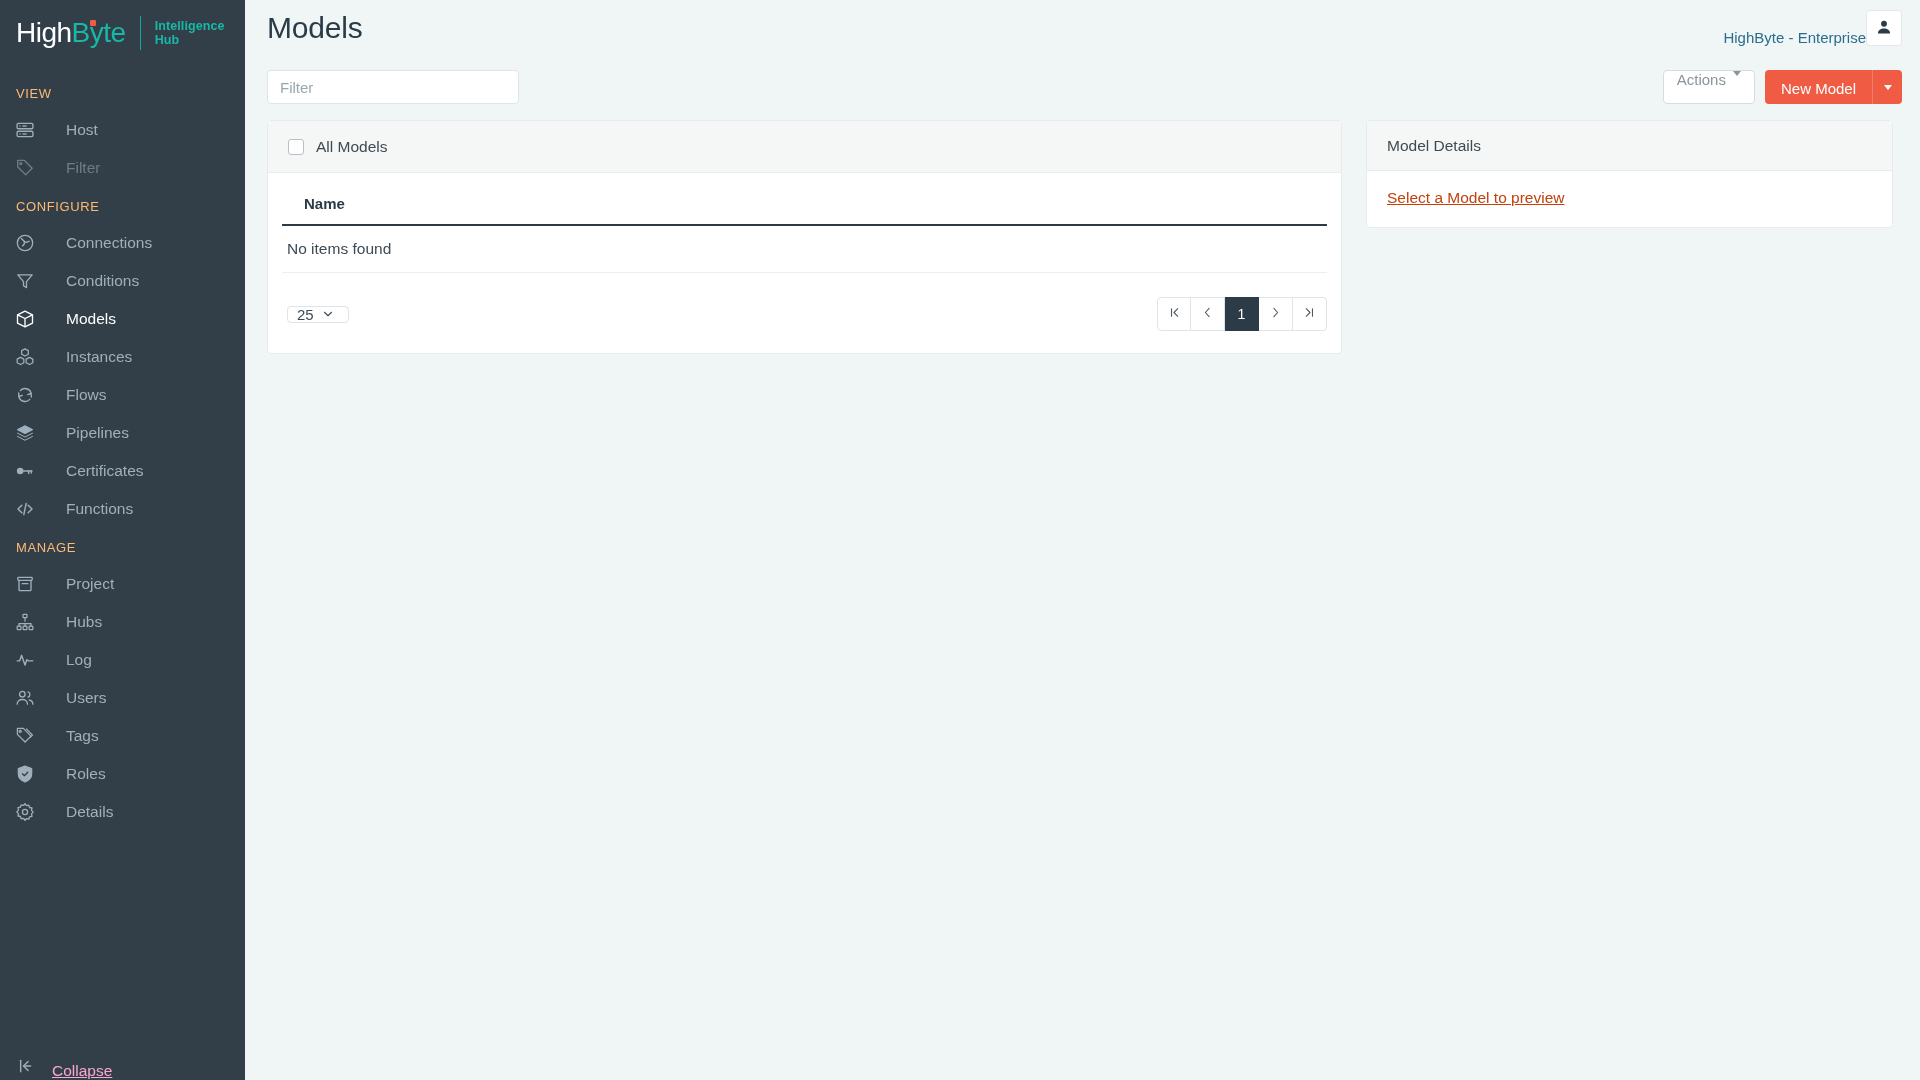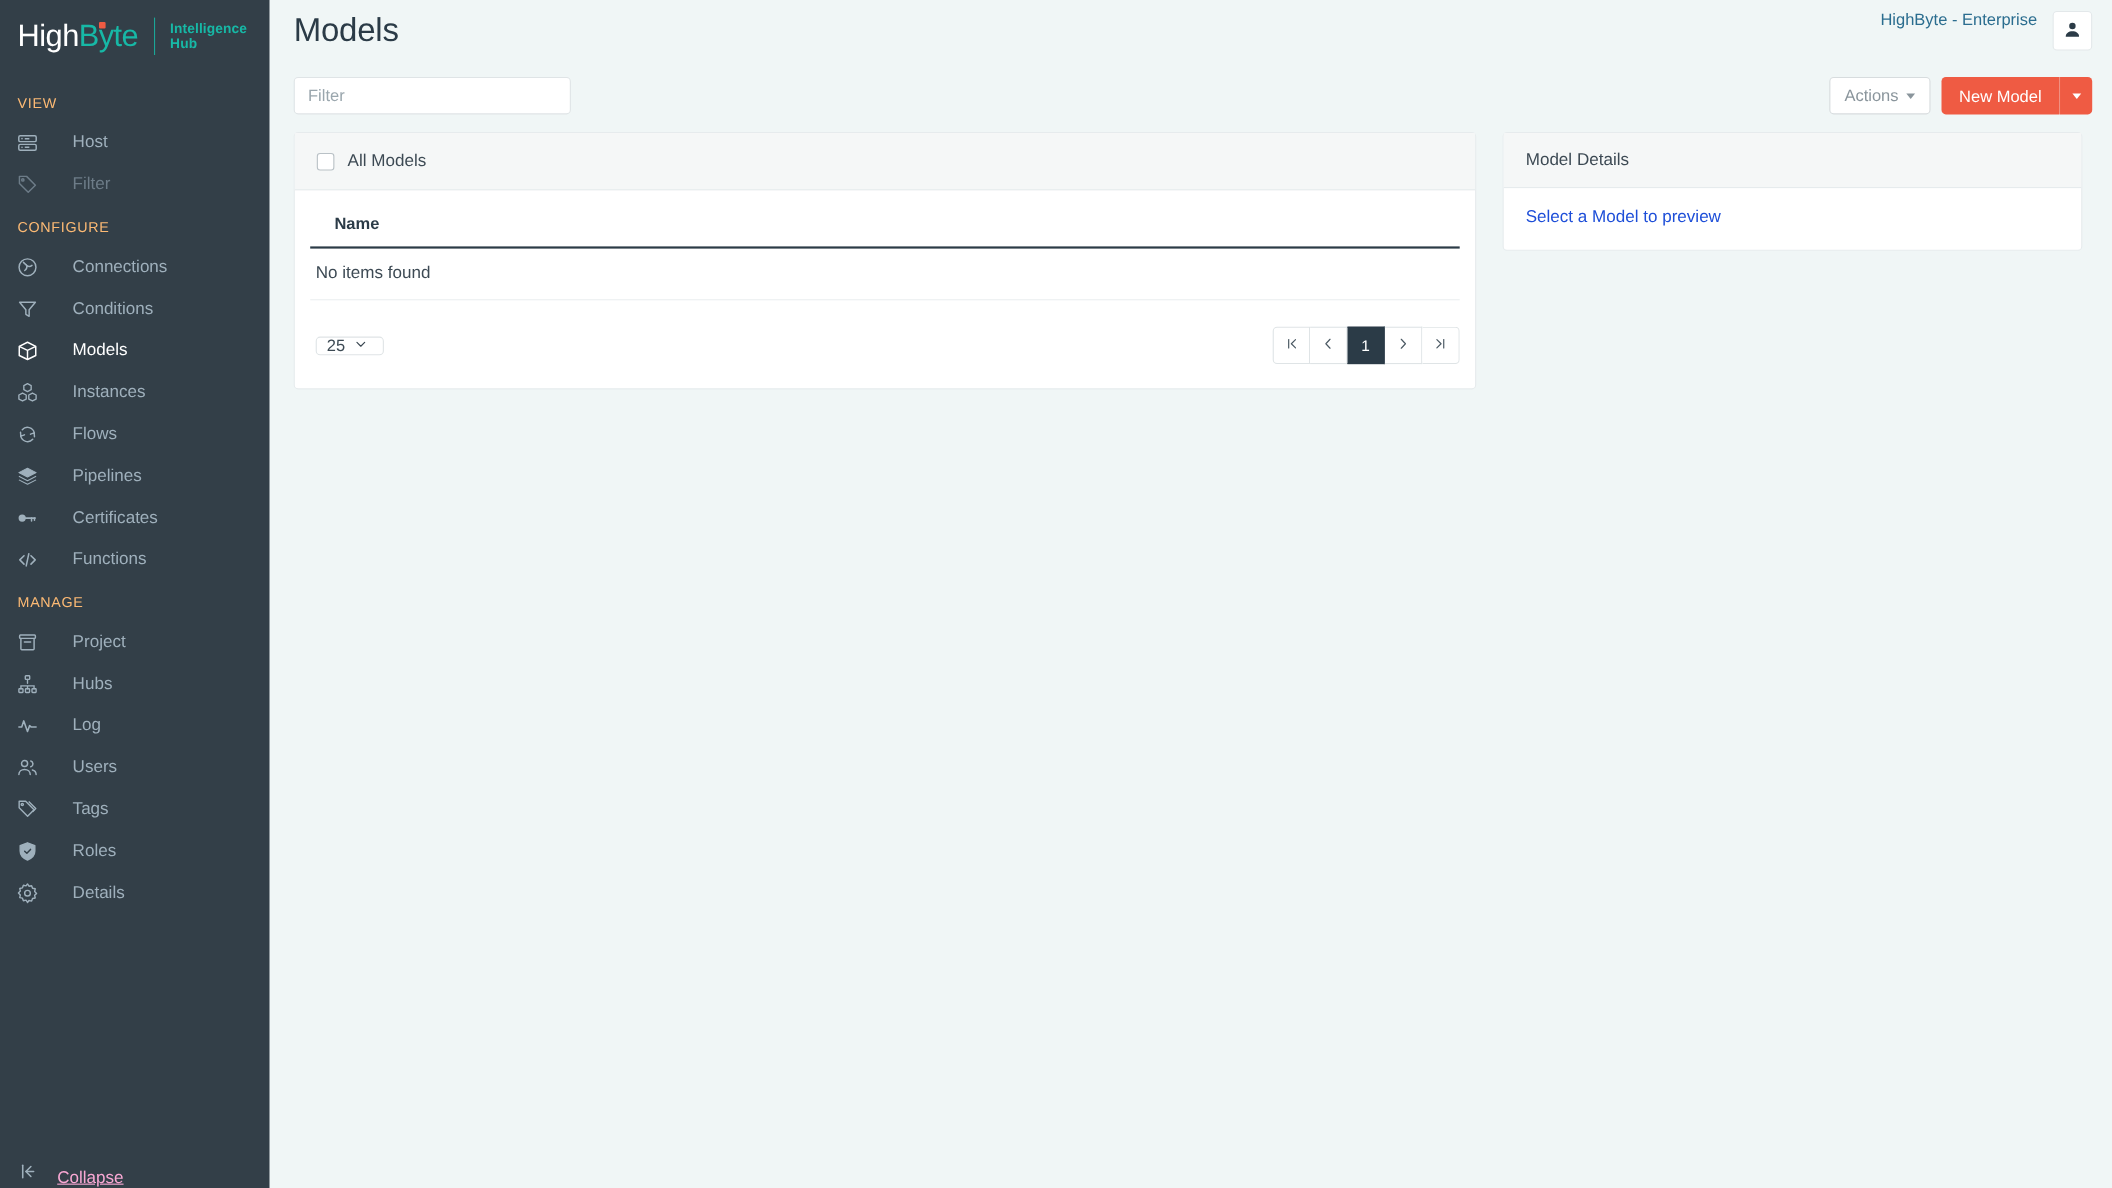--- a/index.html
+++ b/index.html
@@ -69,21 +69,21 @@
   
   .main { flex: 1; height: 1080px; display: flex; flex-direction: column; background: #f0f6f6; }
 
   .topbar {
     height: 56px; display: flex; align-items: center;
     padding: 0 18px 0 22px; flex: 0 0 56px;
   }
   .page-title {
     font-size: 30px; color: #2b3b47; font-weight: 400; letter-spacing: -0.2px;
   }
-  .topbar-right { margin-left: auto; display: flex; align-items: flex-start; gap: 14px; }
+  .topbar-right { margin-left: auto; display: flex; align-items: flex-end; }
   .tenant { color: #2b6d8f; font-size: 15px; }
   .avatar-btn {
     width: 36px; height: 36px; background: #ffffff; border: 1px solid #e3e8ea;
     border-radius: 4px; display: flex; align-items: center; justify-content: center;
     cursor: pointer;
   }
 
   .toolbar {
     display: flex; align-items: center; padding: 6px 18px 0 22px; flex: 0 0 56px;
   }
@@ -91,21 +91,21 @@
     width: 252px; height: 34px; border: 1px solid #dfe4e6; border-radius: 4px;
     background: #ffffff; padding: 0 12px; font-size: 15px; color: #333f48;
     font-family: "Liberation Sans", sans-serif; outline: none;
   }
   .filter-input::placeholder { color: #9aa6ad; }
   .toolbar-right { margin-left: auto; display: flex; align-items: center; gap: 10px; }
   .btn-actions {
     height: 34px; padding: 0 13px; background: #ffffff;
     border: 1px solid #d7dcde; border-radius: 4px;
     color: #8a959c; font-size: 15px; cursor: pointer;
-    display: flex; align-items: center; gap: 7px;
+    display: flex; align-items: flex-start; gap: 7px;
     font-family: "Liberation Sans", sans-serif;
   }
   .caret { width: 0; height: 0; border-left: 4.5px solid transparent;
            border-right: 4.5px solid transparent; border-top: 5px solid currentColor; }
   .split { display: flex; }
   .btn-new {
     height: 34px; padding: 10px 16px; background: #ef5b43; border: none;
     border-radius: 4px 0 0 4px; color: #ffffff; font-size: 15px; cursor: pointer;
     font-family: "Liberation Sans", sans-serif;
   }
@@ -160,21 +160,21 @@
   .pg:first-child { border-left: 1px solid #dfe4e6; border-radius: 4px 0 0 4px; }
   .pg:last-child { border-radius: 0 4px 4px 0; }
   .pg.active { background: #2b3b47; color: #ffffff; border-color: #2b3b47; }
 
   .details-card { width: 527px; }
   .details-header {
     background: #f5f7f7; border-bottom: 1px solid #e6ebed;
     height: 50px; display: flex; align-items: center; padding: 0 20px;
     font-size: 15.5px; color: #3d4a54;
   }
-  .details-body { padding: 18px 20px 20px 20px; font-size: 15.5px; color: #1d4ed8; }
+  .details-body { padding: 18px 20px 20px 20px; font-size: 15.5px; color: #c2410c; text-decoration: underline; }
 </style>
 </head>
 <body>
 
 <div class="app">
 
   <aside class="sidebar">
 
     <div class="brand">
       <div class="brand-logo">

